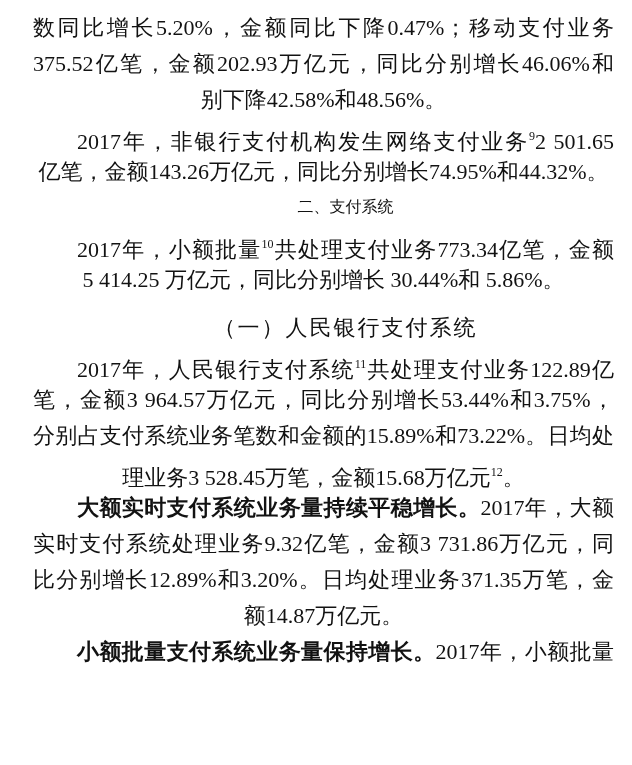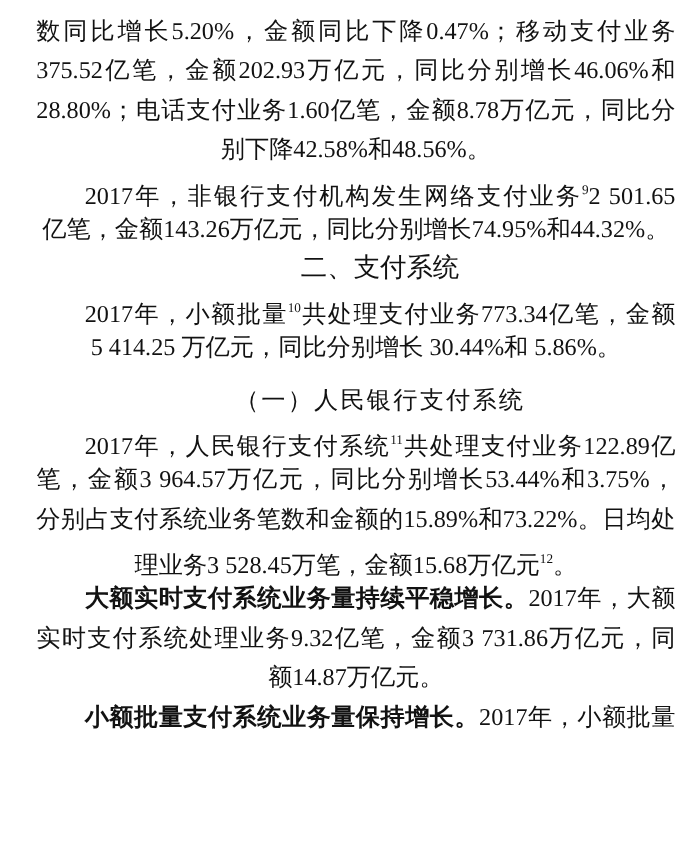--- a/index.html
+++ b/index.html
@@ -34,52 +34,52 @@
     text-indent: 44px;
   }
   .run { font-weight: normal; }
   .run.b { font-weight: 700; }
   .run.sup {
     font-size: 12px;
     vertical-align: 9px;
     font-weight: normal;
   }
   .line.heading-sans {
-    font-family: Liberation Serif, serif;
+    font-family: Liberation Mono, monospace;
     font-weight: 700;
-    font-size: 24px;
+    font-size: 16px;
   }
   .line.heading-kai {
     font-weight: 700;
     font-size: 22px;
     letter-spacing: 2px;
     margin-top: 12px;
   }
   .line.lead-bold .run.b {
     font-weight: 700;
     margin-top: 40px;
   }
 </style>
 </head>
 <body>
 
 <div class="doc-page">
   <div>
       <div class="line body just"><span class="run">数同比增长5.20%，金额同比下降0.47%；移动支付业务</span></div>
       <div class="line body just"><span class="run">375.52亿笔，金额202.93万亿元，同比分别增长46.06%和</span></div>
-      <div class="line body just"><span class="run">28.80%；电话支付业务1.60亿笔，金额8.78万亿元，同比分</span></div>
       <div class="line body"><span class="run">别下降42.58%和48.56%。</span></div>
       <div class="line body just indent"><span class="run">2017年，非银行支付机构发生网络支付业务</span><span class="run sup">9</span><span class="run">2 501.65</span></div>
       <div class="line body"><span class="run">亿笔，金额143.26万亿元，同比分别增长74.95%和44.32%。</span></div>
       <div class="line heading-sans indent"><span class="run">二、支付系统</span></div>
       <div class="line body just indent"><span class="run">2017年，小额批量</span><span class="run sup">10</span><span class="run">共处理支付业务773.34亿笔，金额</span></div>
       <div class="line body"><span class="run">5 414.25 万亿元，同比分别增长 30.44%和 5.86%。</span></div>
       <div class="line heading-kai indent"><span class="run">（一）人民银行支付系统</span></div>
       <div class="line body just indent"><span class="run">2017年，人民银行支付系统</span><span class="run sup">11</span><span class="run">共处理支付业务122.89亿</span></div>
       <div class="line body just"><span class="run">笔，金额3 964.57万亿元，同比分别增长53.44%和3.75%，</span></div>
       <div class="line body just"><span class="run">分别占支付系统业务笔数和金额的15.89%和73.22%。日均处</span></div>
       <div class="line body"><span class="run">理业务3 528.45万笔，金额15.68万亿元</span><span class="run sup">12</span><span class="run">。</span></div>
       <div class="line body lead-bold just indent"><span class="run b">大额实时支付系统业务量持续平稳增长。</span><span class="run">2017年，大额</span></div>
       <div class="line body just"><span class="run">实时支付系统处理业务9.32亿笔，金额3 731.86万亿元，同</span></div>
+      <div class="line body just"><span class="run">比分别增长12.89%和3.20%。日均处理业务371.35万笔，金</span></div>
       <div class="line body"><span class="run">额14.87万亿元。</span></div>
       <div class="line body lead-bold just indent"><span class="run b">小额批量支付系统业务量保持增长。</span><span class="run">2017年，小额批量</span></div>
     </div>
 </div>
 
 </body></html>

